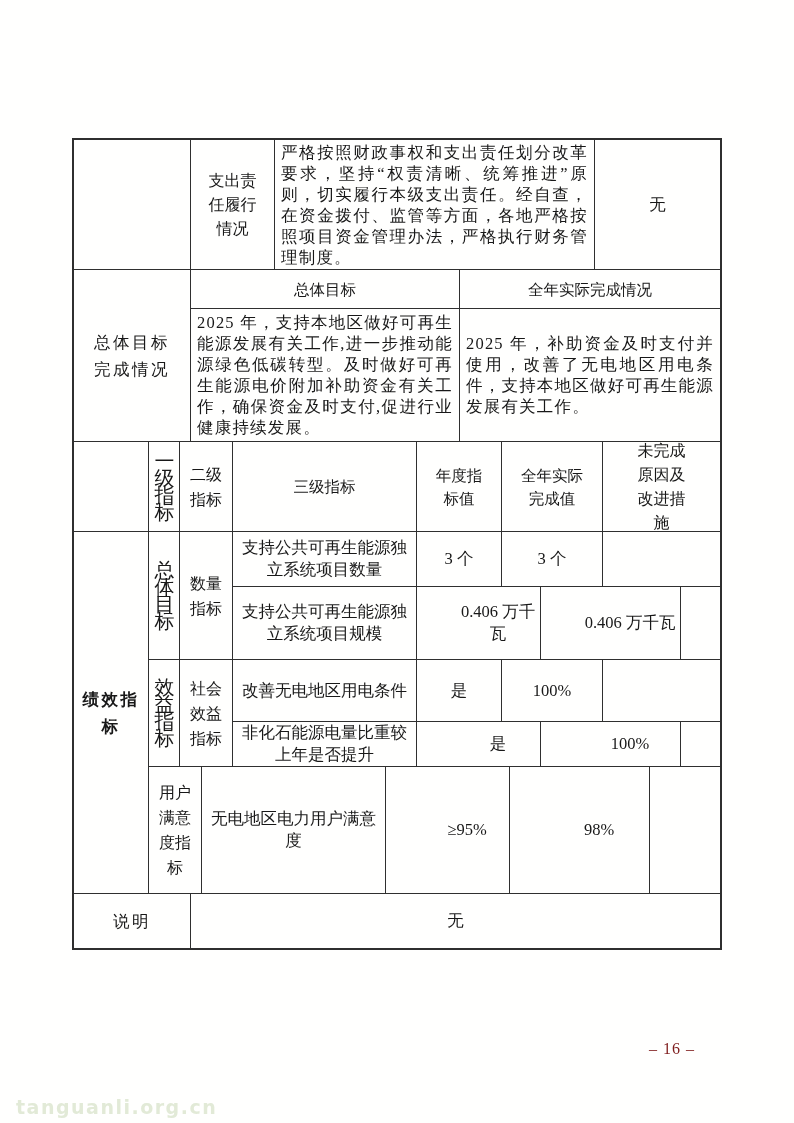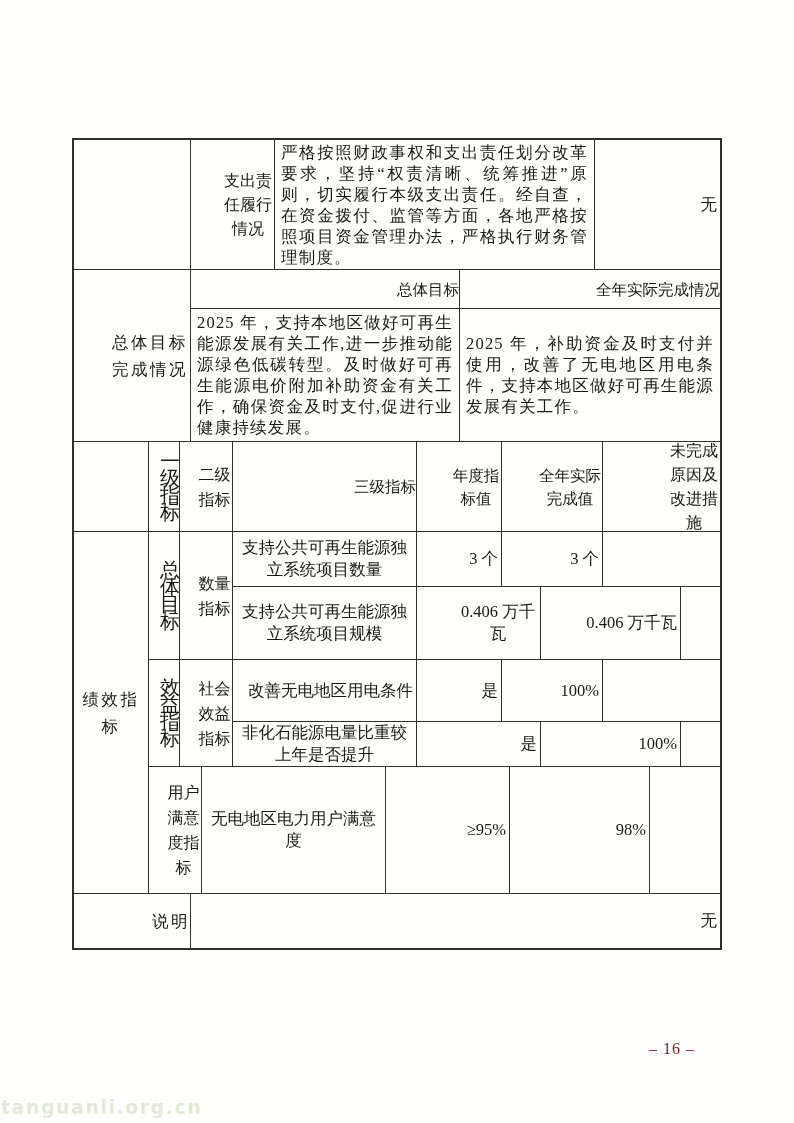--- a/index.html
+++ b/index.html
@@ -10,32 +10,32 @@
     color:#181818;
   }
   .doc-table {
     position:absolute; left:72px; top:138px; width:650px; height:812px;
     border:2px solid #2f2f2f; display:flex; flex-direction:column;
   }
   .sec { display:flex; border-bottom:1px solid #2f2f2f; }
   .sec.last { border-bottom:none; flex:1; }
   .cell {
     border-right:1px solid #2f2f2f; display:flex; align-items:center;
-    justify-content:flex-end; text-align:center; overflow:hidden;
+    justify-content:center; text-align:center; overflow:hidden;
   }
   .cell.end { border-right:none; }
   .w117{width:117px} .w84{width:84px} .w320{width:320px} .w269{width:269px}
   .w31{width:31px} .w53{width:53px} .w184{width:184px} .w85{width:85px} .w101{width:101px}
   .fx{flex:1}
   .secA{height:130px} .secB{height:172px} .secC{height:452px}
   .bright{flex:1; display:flex; flex-direction:column;}
   .brow{display:flex; border-bottom:1px solid #2f2f2f;}
   .brow.last{border-bottom:none; flex:1;}
   .h44{height:44px}
-  .leftcol{width:117px; border-right:1px solid #2f2f2f; display:flex; flex-direction:column;}
+  .leftcol{width:117px; border-right:1px solid #2f2f2f; display:flex; flex-direction:column;font-weight:bold;}
   .lc-top{height:90px; border-bottom:1px solid #2f2f2f;}
   .lc-main{flex:1; display:flex; align-items:center; justify-content:center; text-align:center;}
   .rightcol{flex:1; display:flex; flex-direction:column;}
   .irow{display:flex; border-bottom:1px solid #2f2f2f;}
   .irow.h90{height:90px}
   .group{display:flex; border-bottom:1px solid #2f2f2f;}
   .group.h128{height:128px} .group.h107{height:107px}
   .group.lastgrp{border-bottom:none; flex:1;}
   .subrows{flex:1; display:flex; flex-direction:column;}
   .subrow{display:flex; border-bottom:1px solid #2f2f2f;}
@@ -53,21 +53,21 @@
   .ptext{
     width:100%; padding:3px 6px; text-align:justify; text-align-last:left;
     font-size:16.5px; line-height:21px; letter-spacing:1.2px;
   }
   .val{font-size:16.5px; line-height:22px; padding:0 3px;}
   .pagenum{
     position:absolute; left:636px; top:1040px; width:72px; text-align:center;
     font-size:16px; color:#7f1d1d; letter-spacing:1px;
   }
   .watermark{
-    position:absolute; left:1px; top:1096px; font-family:"DejaVu Sans",sans-serif;
+    position:absolute; left:16px; top:1096px; font-family:"DejaVu Sans",sans-serif;
     font-weight:bold; font-size:19px; letter-spacing:1.5px; color:#e2ead7;
   }
 </style>
 </head>
 <body>
 
 <div class="page">
 
   <div class="doc-table">
 

